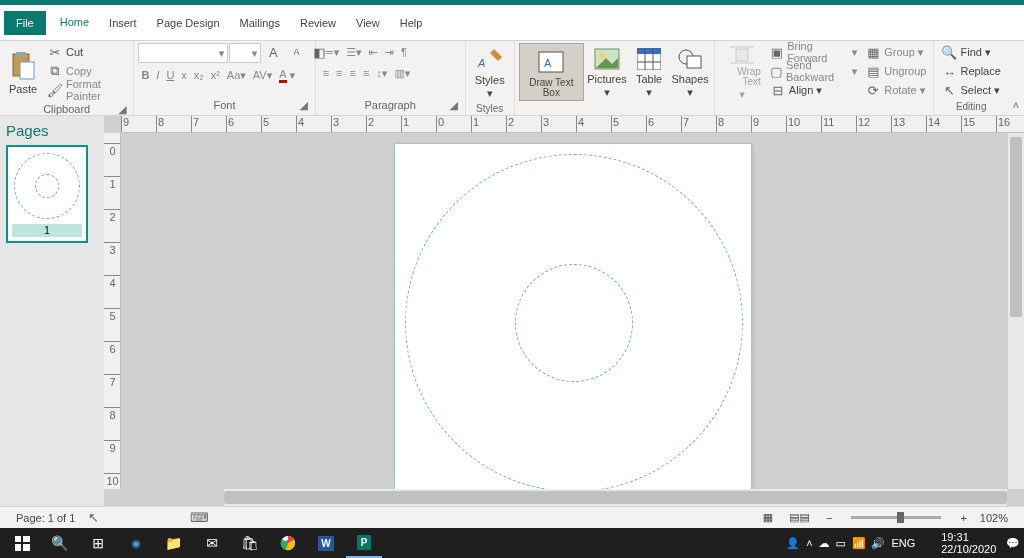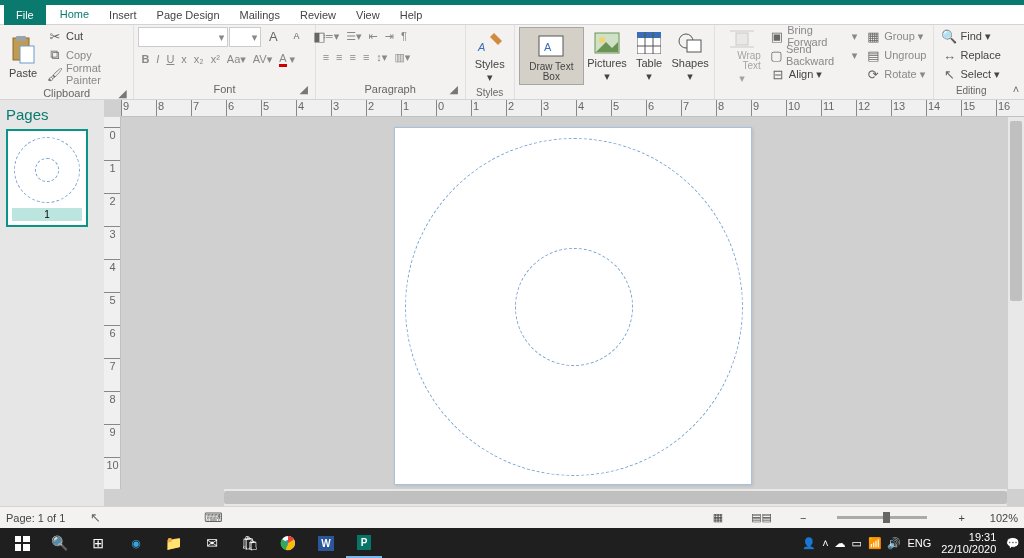--- a/index.html
+++ b/index.html
@@ -1,18 +1,18 @@
 <!DOCTYPE html>
 <html><head>
 <meta charset="utf-8">
 <style>
 * { box-sizing: border-box; margin: 0; padding: 0; font-family: "Segoe UI", sans-serif; font-size: 11px; }
 body { width: 1024px; height: 558px; overflow: hidden; background: #e6e6e6; display: flex; flex-direction: column; }
 .titlebar { height: 5px; background: #0a7a6f; }
-.tabs { height: 20px; background: #fff; display: flex; align-items: center; padding: 0 4px; border-bottom: 1px solid #d4d4d4; }
+.tabs { height: 36px; background: #fff; display: flex; align-items: center; padding: 0 4px; border-bottom: 1px solid #d4d4d4; }
 .tab { padding: 16px 10px; color: #444; cursor: default; }
 .tab.active { color: #0a7a6f; border-bottom: 2px solid #0a7a6f; margin-bottom: -1px; }
 .tab:first-child { background: #0a7a6f; color: #fff; padding: 6px 12px; margin-right: 4px; }
 .ribbon { height: 75px; background: #f3f2f1; display: flex; border-bottom: 1px solid #d4d4d4; }
 .group { display: flex; flex-direction: column; border-right: 1px solid #e0e0e0; padding: 2px 4px; }
 .group-body { flex: 1; display: flex; align-items: flex-start; gap: 2px; }
 .group-label { text-align: center; color: #666; font-size: 10px; padding: 2px 0; position: relative; }
 .group-label .launcher { position: absolute; right: 2px; top: 2px; width: 10px; height: 10px; color: #777; }
 .big-btn { display: flex; flex-direction: column; align-items: center; justify-content: center; padding: 2px 4px; min-width: 38px; height: 58px; color: #444; gap: 1px; }
 .big-btn.active { background: #d4d0c8; border: 1px solid #a6a6a6; }
@@ -40,29 +40,29 @@
 .vruler .tick { position: absolute; left: 0; border-top: 1px solid #888; width: 17px; padding-top: 1px; text-align: center; }
 .canvas-scroll { flex: 1; background: #d0d0d0; display: flex; align-items: flex-start; justify-content: center; overflow: auto; position: relative; }
 .page { width: 358px; height: 358px; background: #fff; margin-top: 10px; border: 1px solid #a6c0dd; position: relative; box-shadow: 1px 1px 3px rgba(0,0,0,0.1); }
 .page .circ { position: absolute; border: 1px dashed #7aa5d2; border-radius: 50%; }
 .page .outer { width: 338px; height: 338px; left: 10px; top: 10px; }
 .page .inner { width: 118px; height: 118px; left: 120px; top: 120px; }
 .vscrollbar { position: absolute; right: 0; top: 17px; bottom: 17px; width: 16px; background: #e8e8e8; }
 .vscroll-thumb { position: absolute; left: 2px; right: 2px; top: 4px; height: 180px; background: #c0c0c0; border-radius: 2px; }
 .hscrollbar { height: 17px; background: #e8e8e8; margin: 0 17px 0 120px; position: relative; }
 .hscroll-thumb { position: absolute; top: 2px; bottom: 2px; left: 0; right: 0; background: #c0c0c0; border-radius: 2px; }
-.statusbar { height: 22px; background: #f3f2f1; border-top: 1px solid #d4d4d4; display: flex; align-items: center; padding: 0 6px; color: #444; font-size: 10px; gap: 22px; }
+.statusbar { height: 22px; background: #f3f2f1; border-top: 1px solid #d4d4d4; display: flex; align-items: center; padding: 0 16px; color: #444; font-size: 10px; gap: 10px; }
 .statusbar .spacer { flex: 1; }
 .zoom-slider { width: 90px; height: 3px; background: #aaa; position: relative; margin: 0 6px; }
 .zoom-slider .handle { position: absolute; width: 7px; height: 11px; background: #666; top: -4px; left: 46px; }
 .taskbar { height: 30px; background: #1f1f1f; display: flex; align-items: center; padding: 0 4px; gap: 2px; }
 .tb-btn { width: 36px; height: 30px; display: flex; align-items: center; justify-content: center; color: #fff; font-size: 14px; }
 .tb-btn.active { border-bottom: 2px solid #76b9ed; }
 .tray { margin-left: auto; display: flex; align-items: center; color: #fff; gap: 6px; font-size: 10px; }
-.tray .clock { text-align: right; line-height: 1.1; padding: 0 4px; }
+.tray .clock { text-align: left; line-height: 1.1; padding: 0 4px; margin-left: 16px; }
 svg { pointer-events: none; }
 </style>
 </head>
 <body>
 
 <div class="titlebar"></div>
 
 <div class="tabs">
   <div class="tab">File</div>
   <div class="tab active">Home</div>

